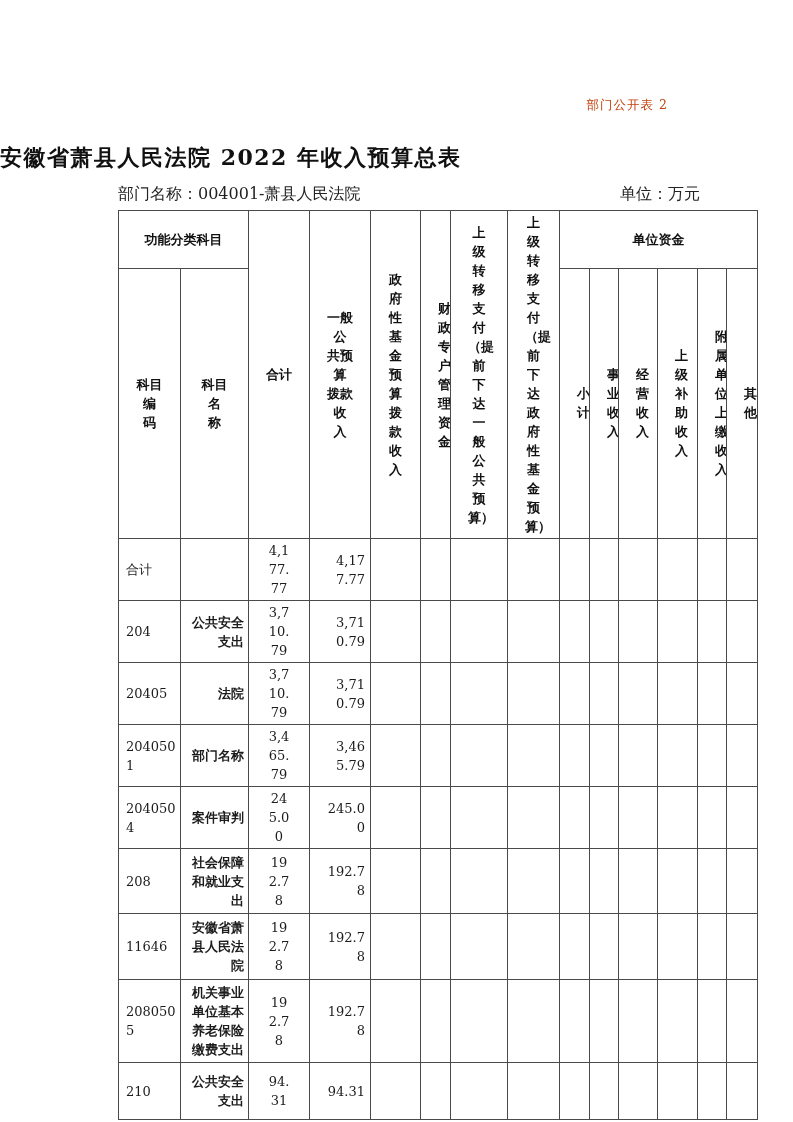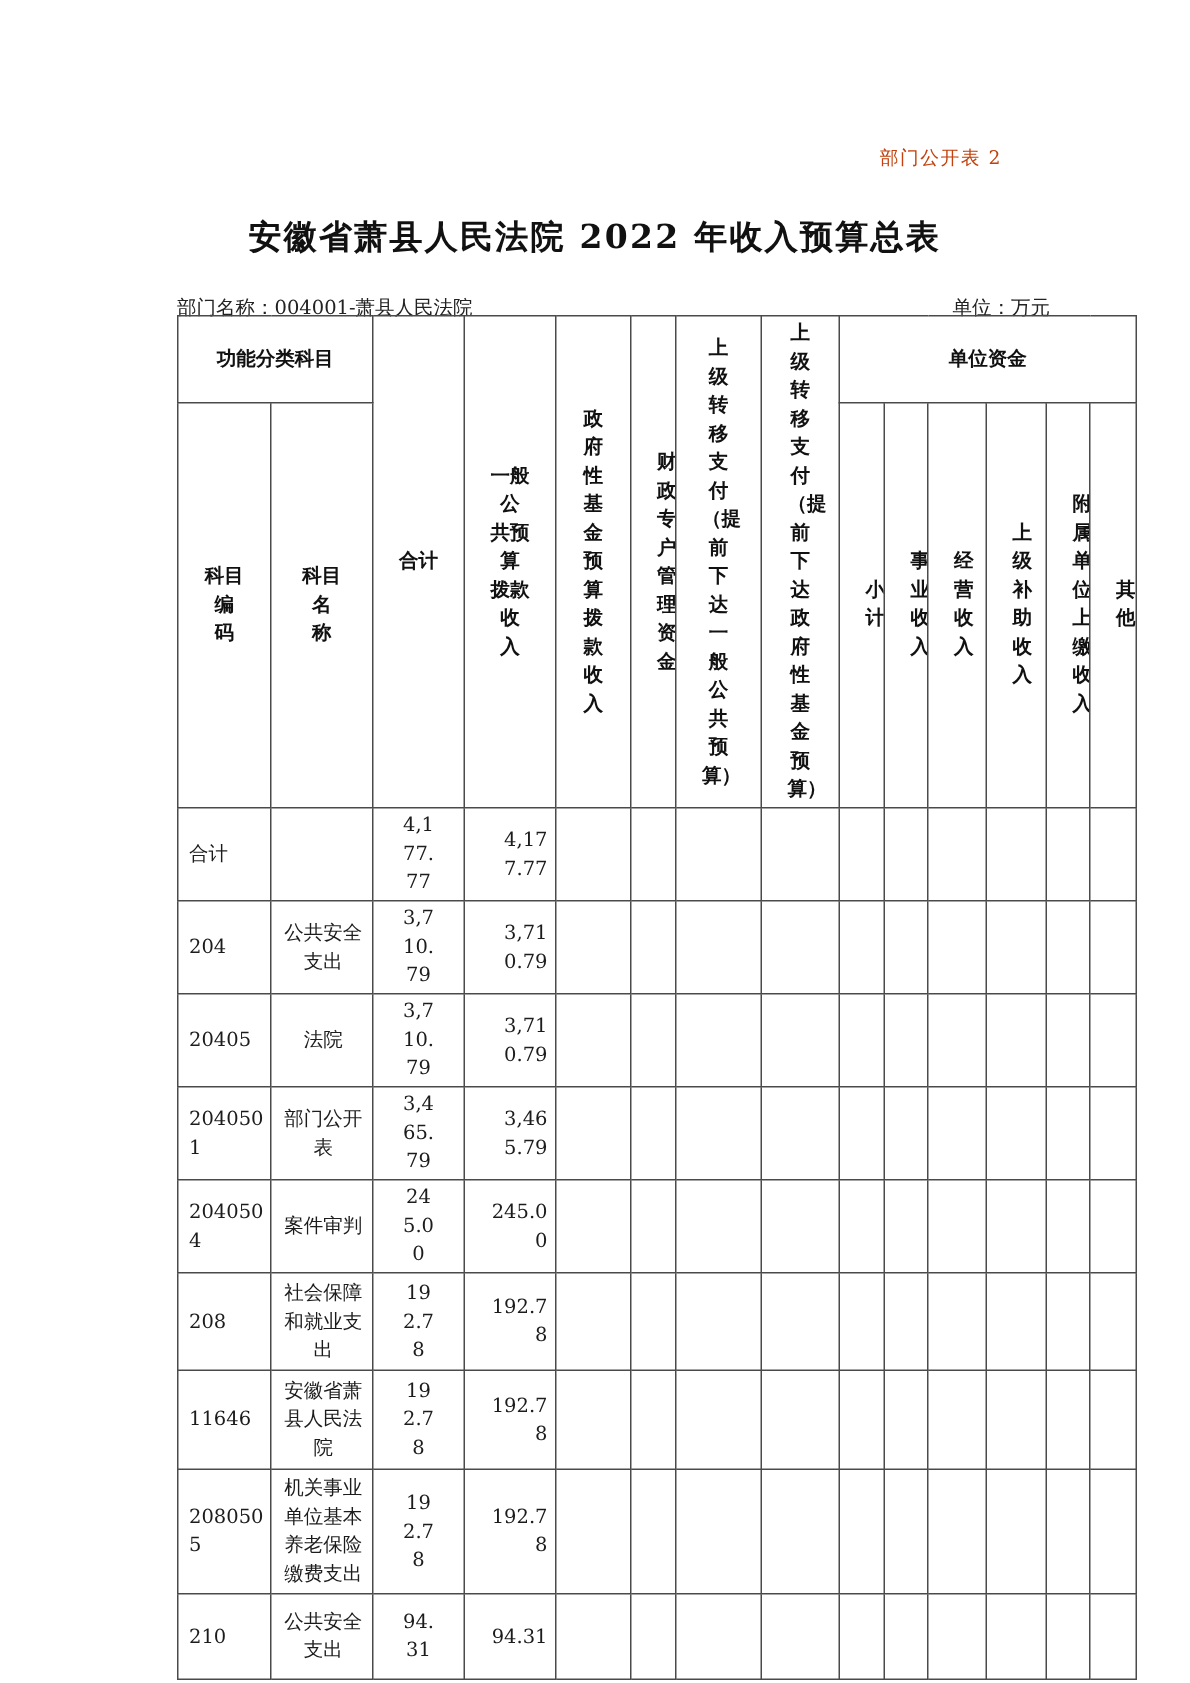--- a/index.html
+++ b/index.html
@@ -19,37 +19,35 @@
     font-size: 12.5px;
     letter-spacing: 1px;
     color: #c2410c;
   }
   .title {
     position: absolute;
     top: 143px;
     left: 0;
     width: 100%;
     margin: 0;
-    text-align: center;
     font-size: 22px;
     font-weight: bold;
     letter-spacing: 1.5px;
     color: #111;
   }
   .meta {
     position: absolute;
     top: 184px;
     left: 118px;
     width: 639px;
     display: flex;
     justify-content: space-between;
     align-items: flex-start;
-    font-size: 13px;
+    font-size: 16px;
     color: #222;
-    margin-top: 12px;
   }
   .meta .unit { padding-right: 57px; }
 
   table.budget {
     position: absolute;
     top: 210px;
     left: 118px;
     width: 639px;
     border-collapse: collapse;
     table-layout: fixed;
@@ -71,23 +69,24 @@
   }
   thead tr.hr1 { height: 36px; }
   thead tr.hr2 { height: 169px; }
 
   td.code {
     text-align: left;
     padding: 2px 3px 2px 7px;
     word-break: break-all;
   }
   td.name {
-    text-align: center;
+    text-align: right;
     padding: 2px 4px 2px 6px;
     word-break: break-all;
+    font-weight: bold;
   }
   td.num {
     word-break: break-all;
     padding: 2px 17px;
   }
   td.num.c { text-align: center; }
   td.num.r { text-align: right; padding-right: 5px; }
   td.empty { padding: 0; }
 
   tbody tr:nth-child(1) { height: 58px; }
@@ -248,21 +247,21 @@
           <td class="empty"></td>
           <td class="empty"></td>
           <td class="empty"></td>
           <td class="empty"></td>
           <td class="empty"></td>
           <td class="empty"></td>
           <td class="empty"></td>
         </tr>
         <tr>
           <td class="code">2040501</td>
-          <td class="name">部门公开表</td>
+          <td class="name">部门名称</td>
           <td class="num c">3,465.79</td>
           <td class="num r">3,465.79</td>
           <td class="empty"></td>
           <td class="empty"></td>
           <td class="empty"></td>
           <td class="empty"></td>
           <td class="empty"></td>
           <td class="empty"></td>
           <td class="empty"></td>
           <td class="empty"></td>

